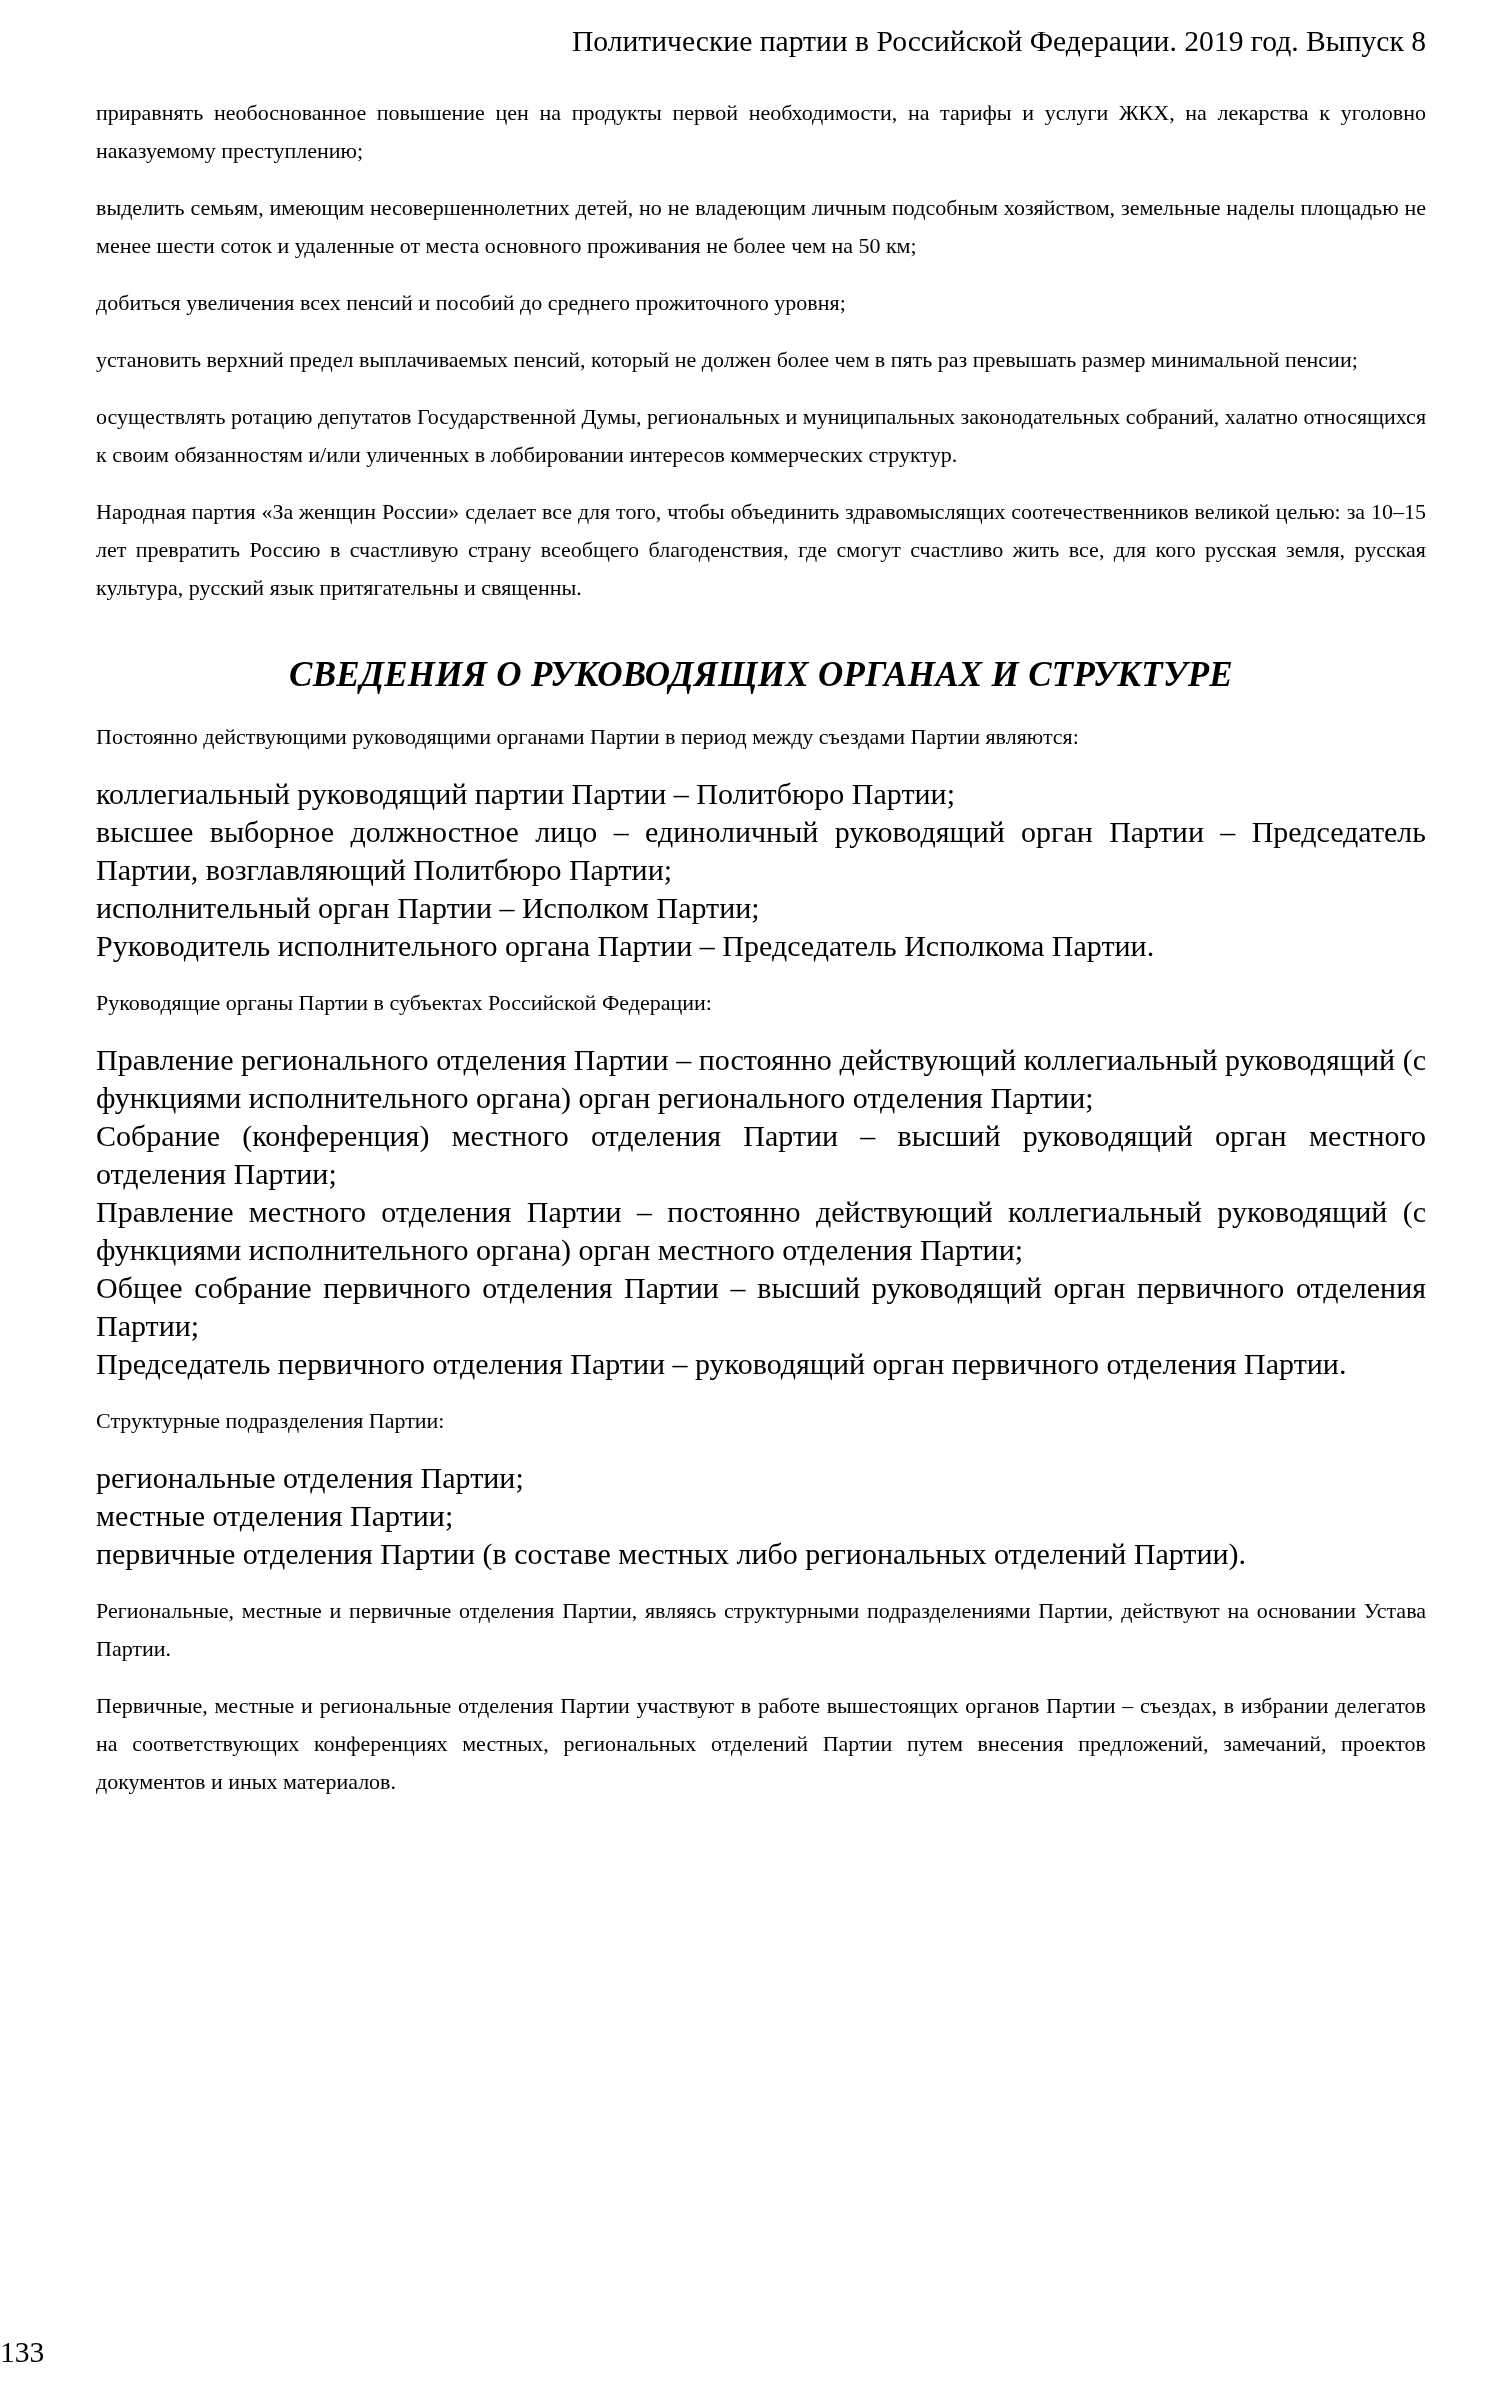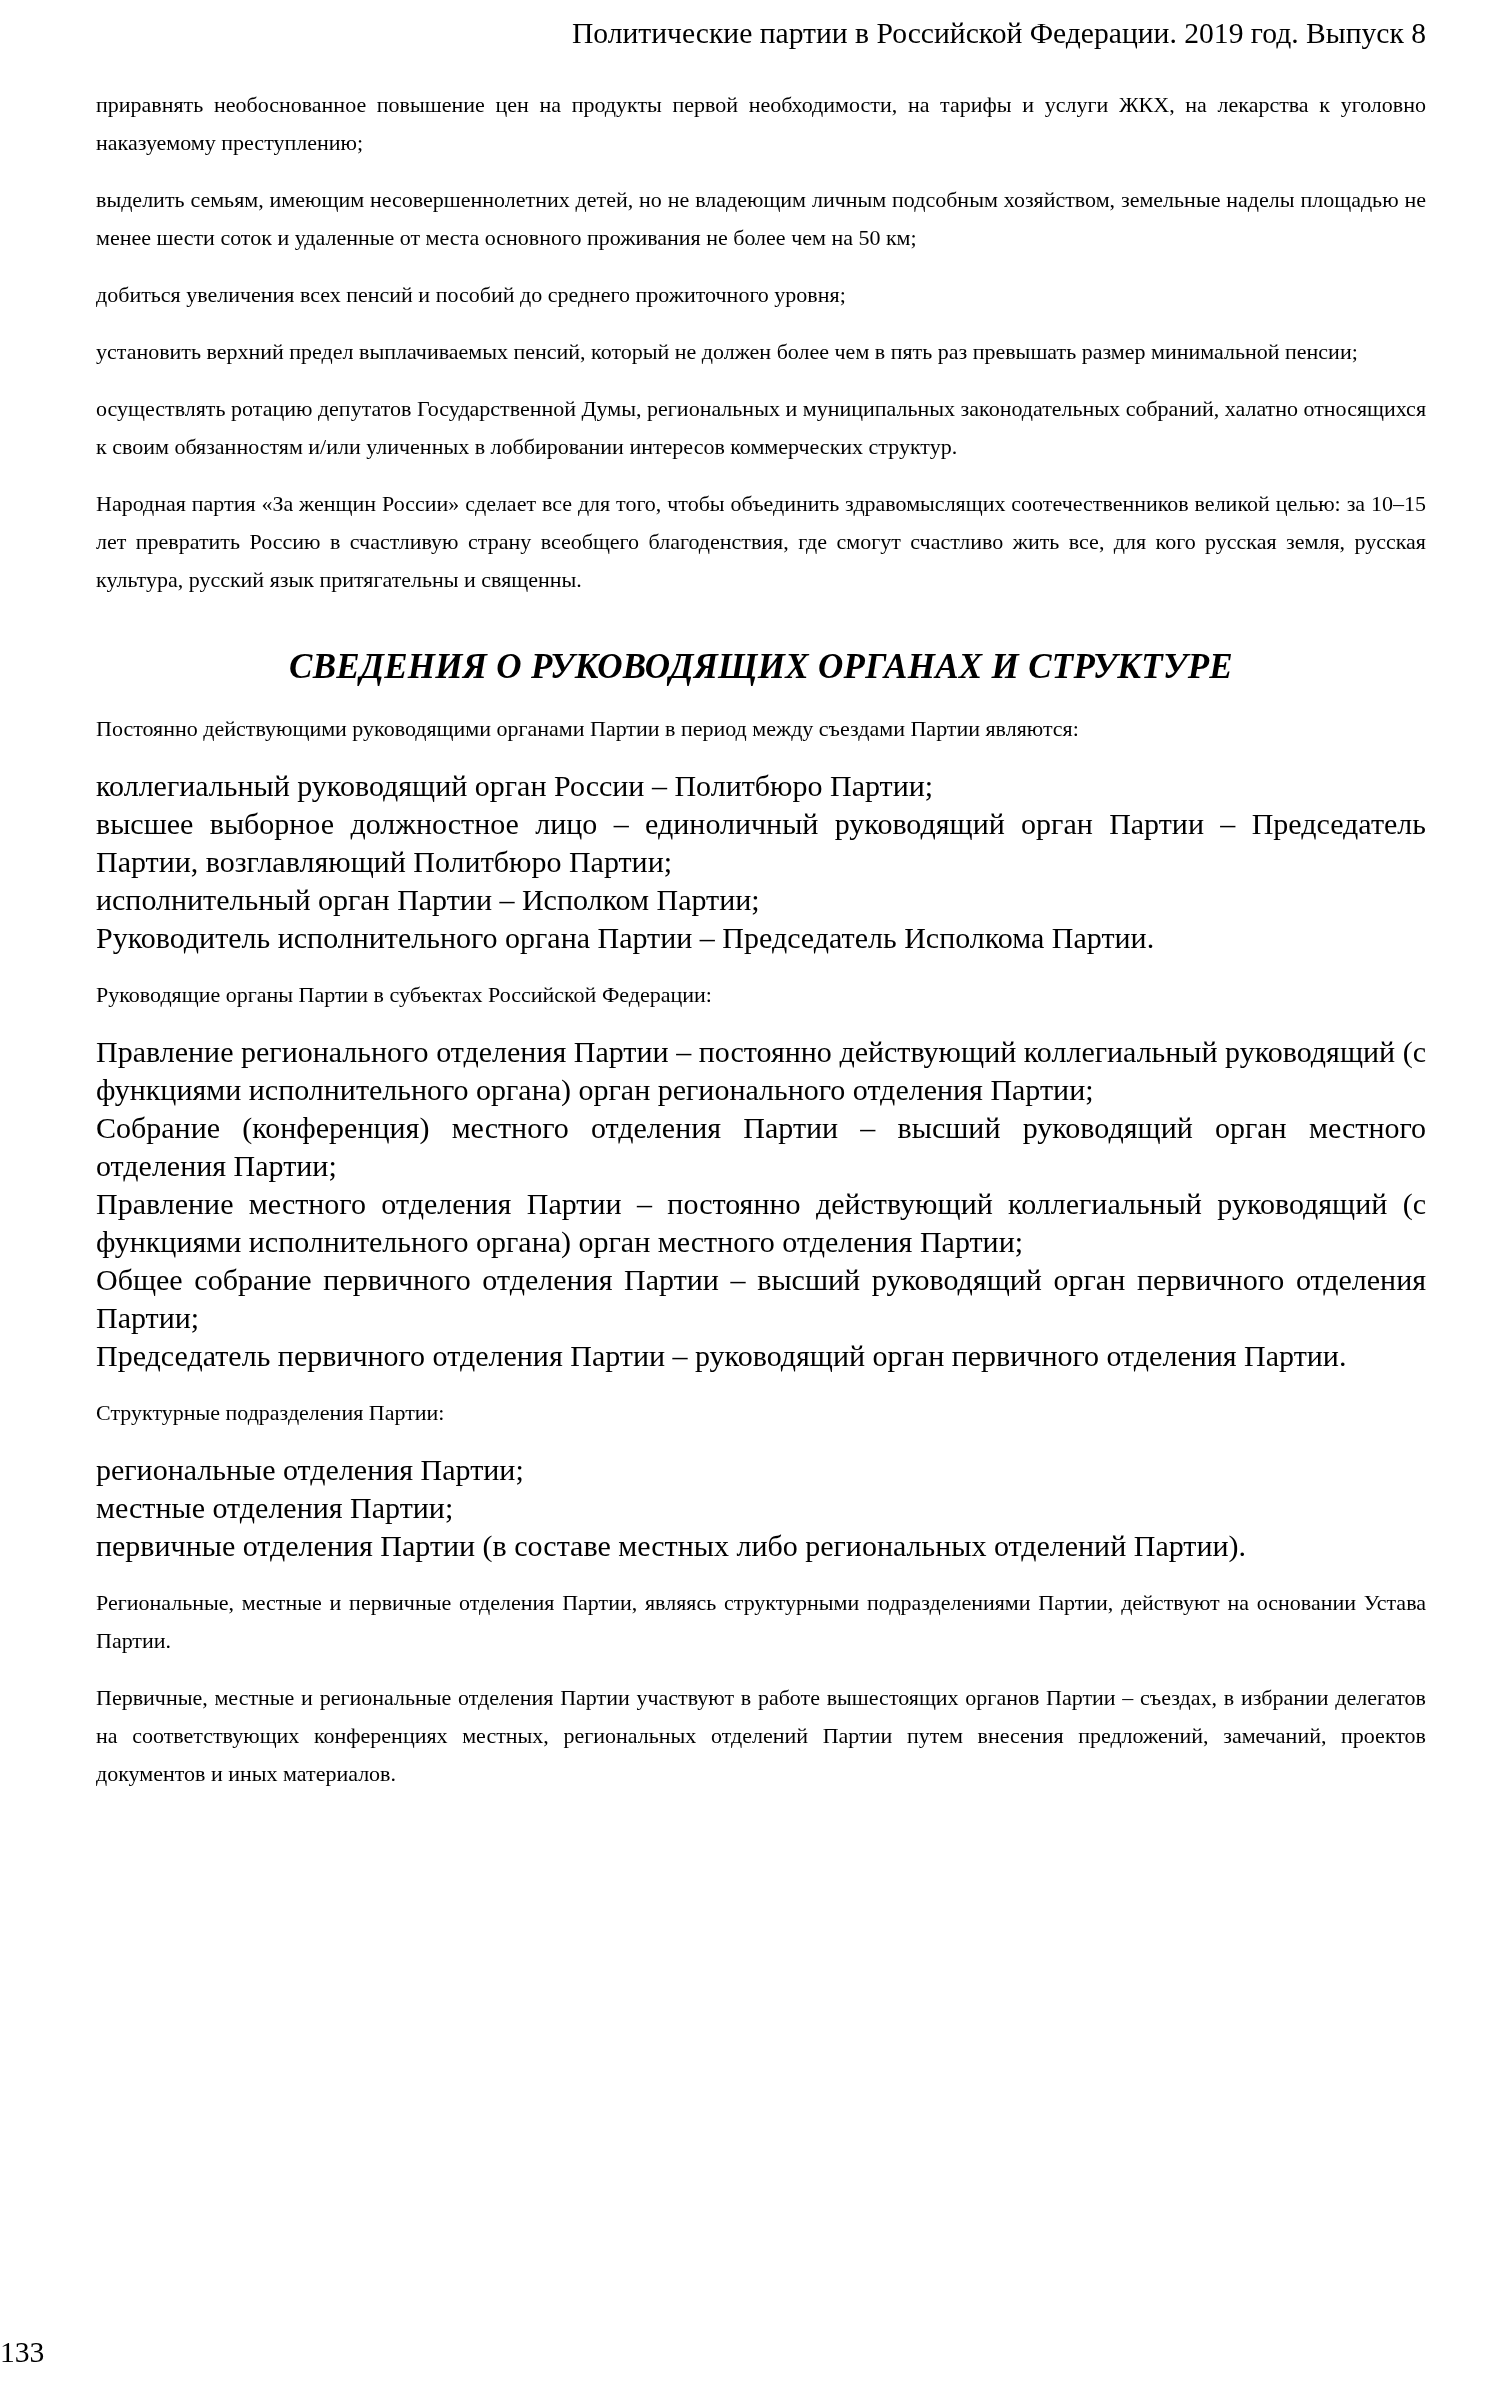--- a/index.html
+++ b/index.html
@@ -5,21 +5,21 @@
   html, body {
     margin: 0;
     padding: 0;
     background: #ffffff;
   }
   .page {
     position: relative;
     width: 1509px;
     height: 2401px;
     box-sizing: border-box;
-    padding: 15px 83px 0 96px;
+    padding: 23px 83px 0 96px;
     background: #ffffff;
     color: #000000;
     font-family: "Liberation Serif", "DejaVu Serif", serif;
     overflow: hidden;
   }
   .header {
     font-size: 29.6px;
     line-height: 36px;
     text-align: right;
     margin: 0;
@@ -71,21 +71,21 @@
   <main class="content">
       <p class="para">приравнять необоснованное повышение цен на продукты первой необходимости, на тарифы и услуги ЖКХ, на лекарства к уголовно наказуемому преступлению;</p>
       <p class="para">выделить семьям, имеющим несовершеннолетних детей, но не владеющим личным подсобным хозяйством, земельные наделы площадью не менее шести соток и удаленные от места основного проживания не более чем на 50 км;</p>
       <p class="para">добиться увеличения всех пенсий и пособий до среднего прожиточного уровня;</p>
       <p class="para">установить верхний предел выплачиваемых пенсий, который не должен более чем в пять раз превышать размер минимальной пенсии;</p>
       <p class="para">осуществлять ротацию депутатов Государственной Думы, региональных и муниципальных законодательных собраний, халатно относящихся к своим обязанностям и/или уличенных в лоббировании интересов коммерческих структур.</p>
       <p class="para">Народная партия «За женщин России» сделает все для того, чтобы объединить здравомыслящих соотечественников великой целью: за 10–15 лет превратить Россию в счастливую страну всеобщего благоденствия, где смогут счастливо жить все, для кого русская земля, русская культура, русский язык притягательны и священны.</p>
       <h2 class="heading">СВЕДЕНИЯ О РУКОВОДЯЩИХ ОРГАНАХ И СТРУКТУРЕ</h2>
       <p class="para">Постоянно действующими руководящими органами Партии в период между съездами Партии являются:</p>
       <div class="group">
-        <p class="line">коллегиальный руководящий орган России – Политбюро Партии;</p>
+        <p class="line">коллегиальный руководящий партии Партии – Политбюро Партии;</p>
         <p class="line">высшее выборное должностное лицо – единоличный руководящий орган Партии – Председатель Партии, возглавляющий Политбюро Партии;</p>
         <p class="line">исполнительный орган Партии – Исполком Партии;</p>
         <p class="line">Руководитель исполнительного органа Партии – Председатель Исполкома Партии.</p>
       </div>
       <p class="para">Руководящие органы Партии в субъектах Российской Федерации:</p>
       <div class="group">
         <p class="line">Правление регионального отделения Партии – постоянно действующий коллегиальный руководящий (с функциями исполнительного органа) орган регионального отделения Партии;</p>
         <p class="line">Собрание (конференция) местного отделения Партии – высший руководящий орган местного отделения Партии;</p>
         <p class="line">Правление местного отделения Партии – постоянно действующий коллегиальный руководящий (с функциями исполнительного органа) орган местного отделения Партии;</p>
         <p class="line">Общее собрание первичного отделения Партии – высший руководящий орган первичного отделения Партии;</p>

